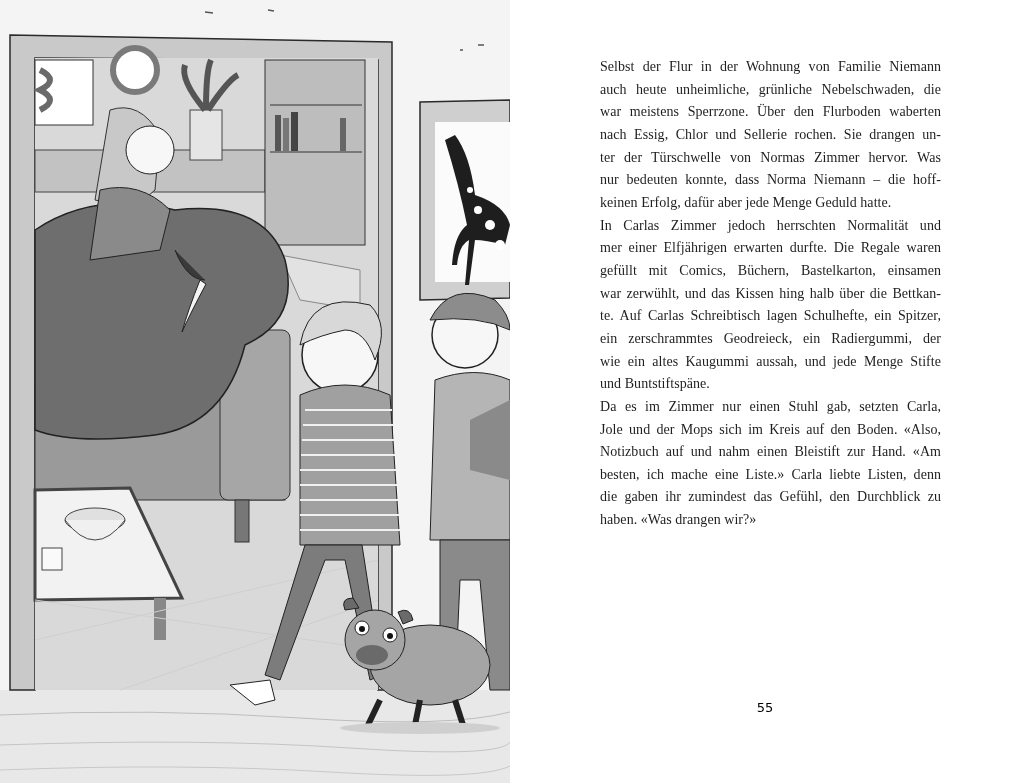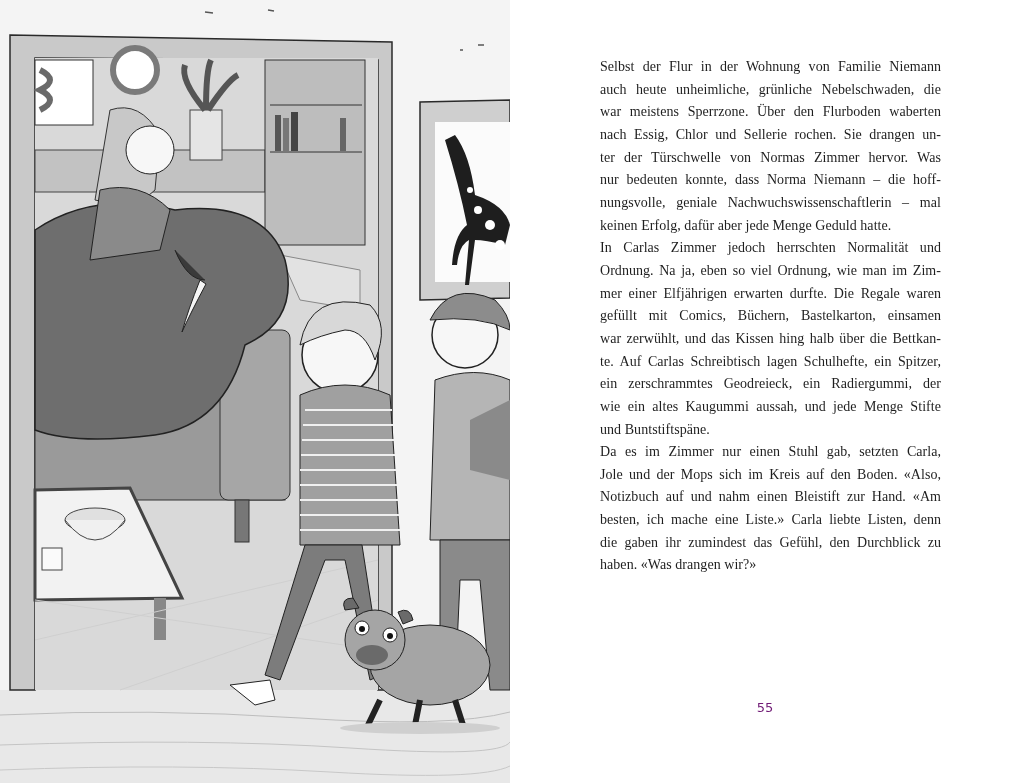--- a/index.html
+++ b/index.html
@@ -23,21 +23,21 @@
   .para {
     margin: 0; font-size: 14px; line-height: 22.65px;
     text-align: justify; text-align-last: left;
     hyphens: manual; letter-spacing: 0.05px;
   }
   .para.indent { text-indent: 13px; }
   .line { display: block; text-align: justify; text-align-last: justify; white-space: nowrap; }
   .line.last { text-align-last: left; }
   .page-number {
     position: absolute; left: 740px; top: 700px; width: 50px; text-align: center;
-    font-family: "DejaVu Sans", "Liberation Sans", sans-serif; font-size: 13px; color: #701a75;
+    font-family: "DejaVu Sans", "Liberation Sans", sans-serif; font-size: 13px; color: #000000;
   }
 </style>
 </head>
 <body>
 
 <div class="spread">
 
   <div class="illustration">
     <svg width="510" height="783" viewBox="0 0 510 783">
 
@@ -137,26 +137,24 @@
   </div>
 
   <div class="text-page">
     <p class="para indent">
       <span class="line">Selbst der Flur in der Wohnung von Familie Niemann</span>
       <span class="line">auch heute unheimliche, grünliche Nebelschwaden, die</span>
       <span class="line">war meistens Sperrzone. Über den Flurboden waberten</span>
       <span class="line">nach Essig, Chlor und Sellerie rochen. Sie drangen un-</span>
       <span class="line">ter der Türschwelle von Normas Zimmer hervor. Was</span>
       <span class="line">nur bedeuten konnte, dass Norma Niemann – die hoff-</span>
-      <span class="line">nungsvolle, geniale Nachwuchswissenschaftlerin – mal</span>
       <span class="line last">keinen Erfolg, dafür aber jede Menge Geduld hatte.</span>
     </p>
     <p class="para indent">
       <span class="line">In Carlas Zimmer jedoch herrschten Normalität und</span>
-      <span class="line">Ordnung. Na ja, eben so viel Ordnung, wie man im Zim-</span>
       <span class="line">mer einer Elfjährigen erwarten durfte. Die Regale waren</span>
       <span class="line">gefüllt mit Comics, Büchern, Bastelkarton, einsamen</span>
       <span class="line">war zerwühlt, und das Kissen hing halb über die Bettkan-</span>
       <span class="line">te. Auf Carlas Schreibtisch lagen Schulhefte, ein Spitzer,</span>
       <span class="line">ein zerschrammtes Geodreieck, ein Radiergummi, der</span>
       <span class="line">wie ein altes Kaugummi aussah, und jede Menge Stifte</span>
       <span class="line last">und Buntstiftspäne.</span>
     </p>
     <p class="para indent">
       <span class="line">Da es im Zimmer nur einen Stuhl gab, setzten Carla,</span>

